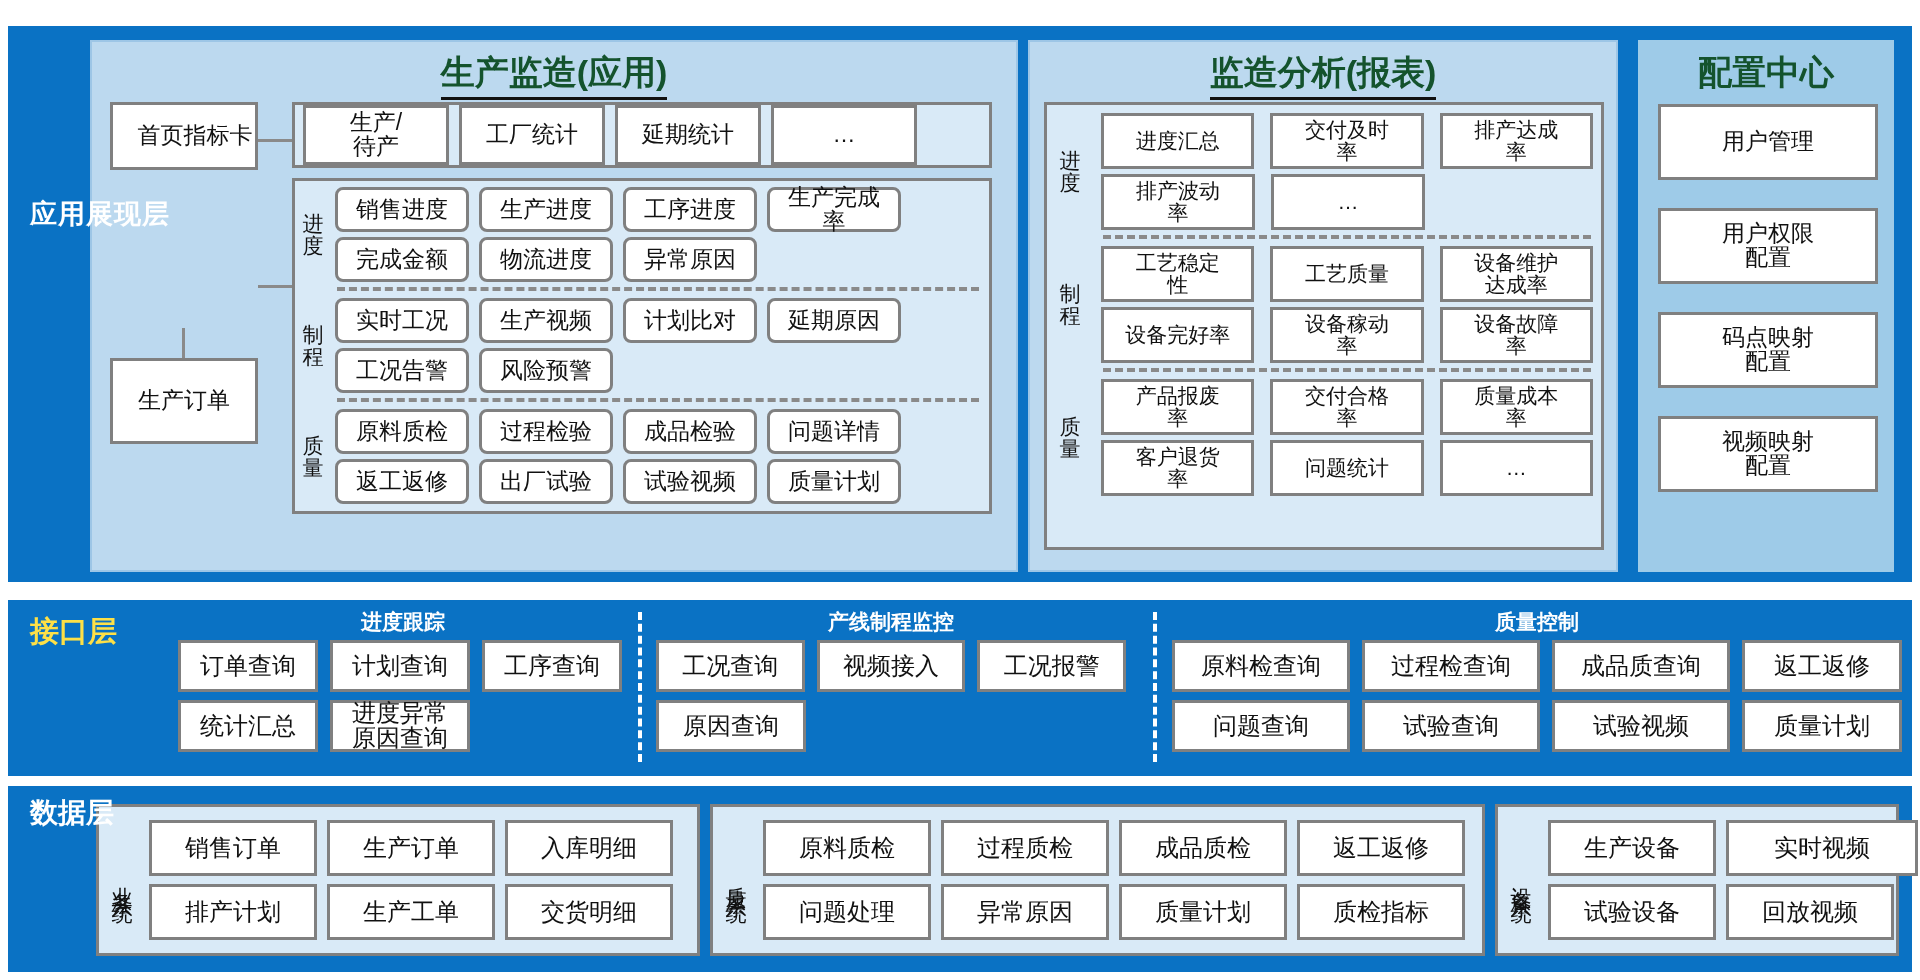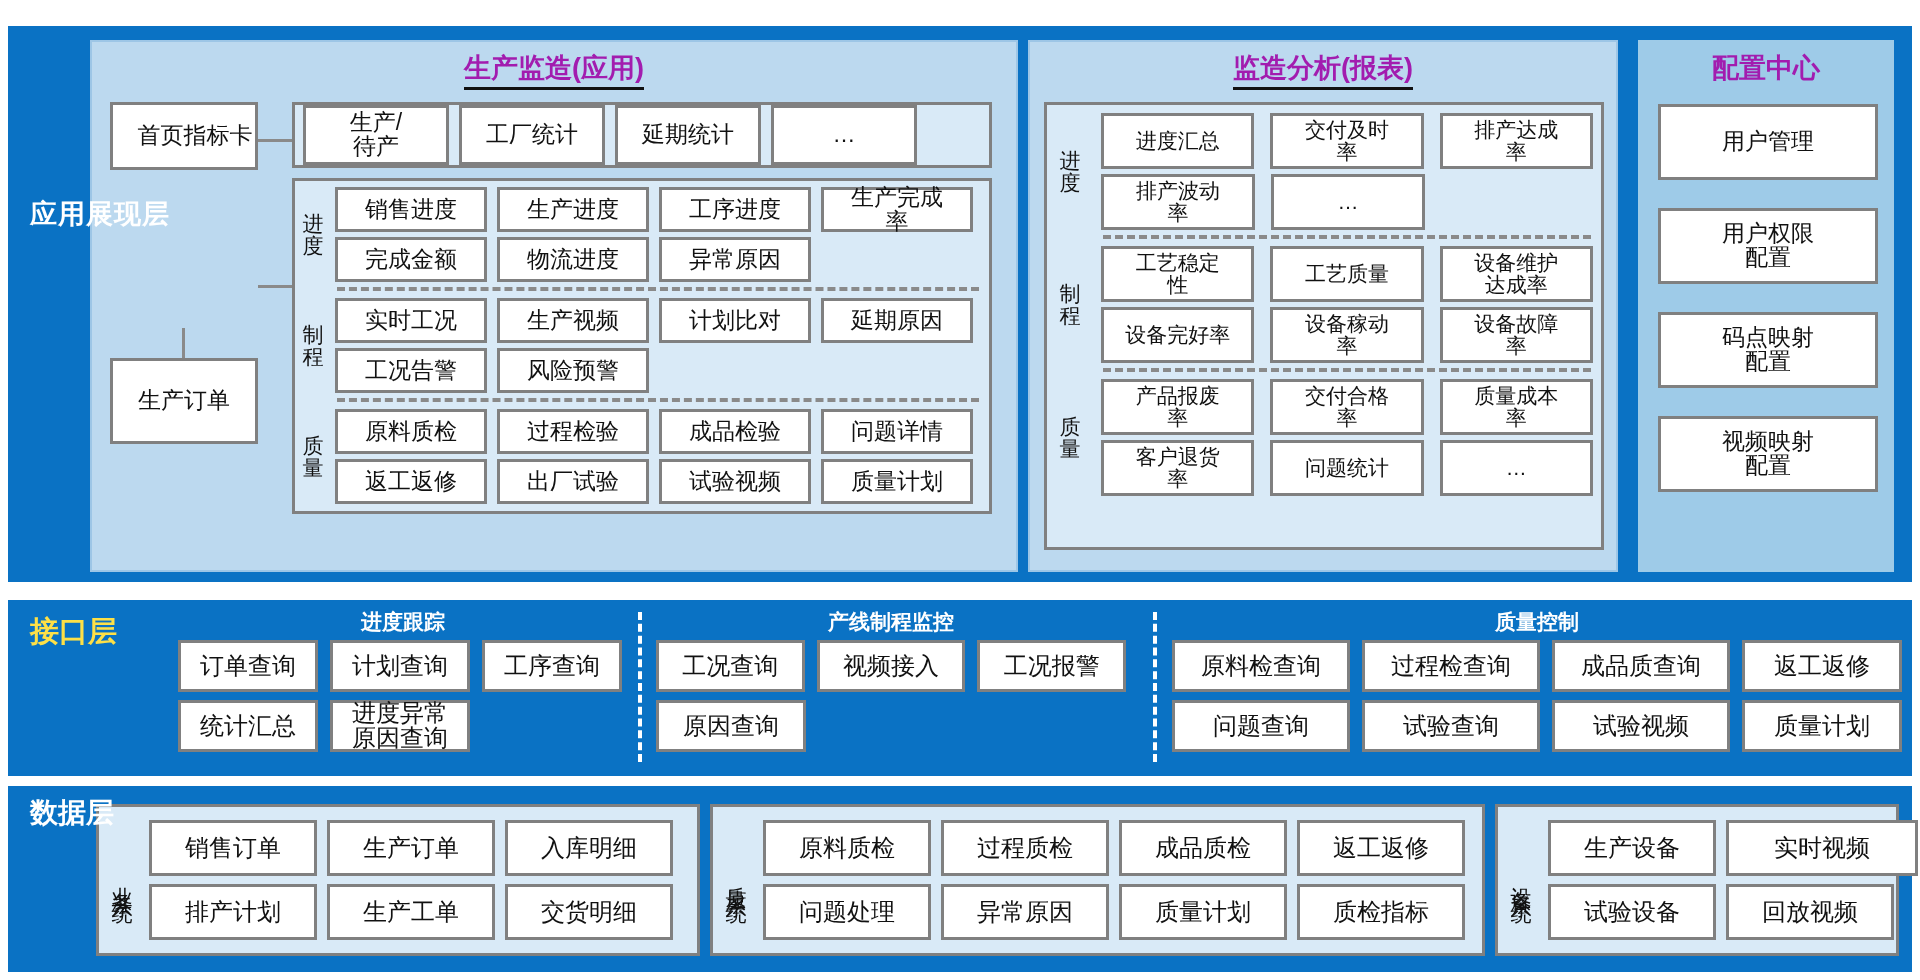--- a/index.html
+++ b/index.html
@@ -34,21 +34,21 @@
     position: absolute; left: 20px; top: 168px;
     color: #ffffff; font-weight: bold; font-size: 27px;
     letter-spacing: 1px; z-index: 5;
   }
 
   
   #panel-prod {
     position: absolute; left: 80px; top: 12px; width: 928px; height: 532px;
     background: #bcd9ef; border: 2px solid #9dc6e6;
   }
-  .panel-head { text-align: center; font-weight: bold; font-size: 27px; color:#a21caf; padding-top: 8px; }
+  .panel-head { text-align: center; font-weight: bold; font-size: 34px; color:#14532d; padding-top: 8px; }
   .panel-head-u { display:inline-block; border-bottom: 3px solid #111; padding-bottom:1px; }
 
   #left-col { position: absolute; left: 18px; top: 52px; width: 148px; height: 420px; }
   #left-col .cell { width: 148px; font-size: 23px; }
   #lc-1 { position:absolute; top: 8px;   height: 68px; padding-left: 24px; }
   #lc-2 { position:absolute; top: 148px; height: 86px; }
   #lc-3 { position:absolute; top: 264px; height: 86px; }
 
   
   .conn { position: absolute; background: #8a8a8a; }
@@ -71,21 +71,21 @@
   .sect-label {
     position: absolute; left: -36px; top: 0; width: 28px; height: 100%;
     display: flex; align-items: center; justify-content: center;
     font-size: 21px; color: #111; text-align:center; line-height: 1.0;
   }
   .sect-row { display: flex; gap: 10px; margin-bottom: 5px; }
   .sect-row .cell { height: 45px; font-size: 23px; }
   .dash-sep { border-top: 4px dashed #8a8a8a; margin: 5px 2px 7px 2px; }
 
   .w-a { width: 146px; }
-  .w-b { width: 152px; }
+  .w-b { width: 134px; border-radius: 8px; }
 
   
   #panel-rep {
     position: absolute; left: 1018px; top: 12px; width: 590px; height: 532px;
     background: #bcd9ef; border: 2px solid #9dc6e6;
   }
   #rep-body {
     position: absolute; left: 14px; top: 60px; width: 560px; height: 448px;
     background: #d9eaf7; border: 3px solid #808080;
     padding: 8px 8px 8px 54px;

